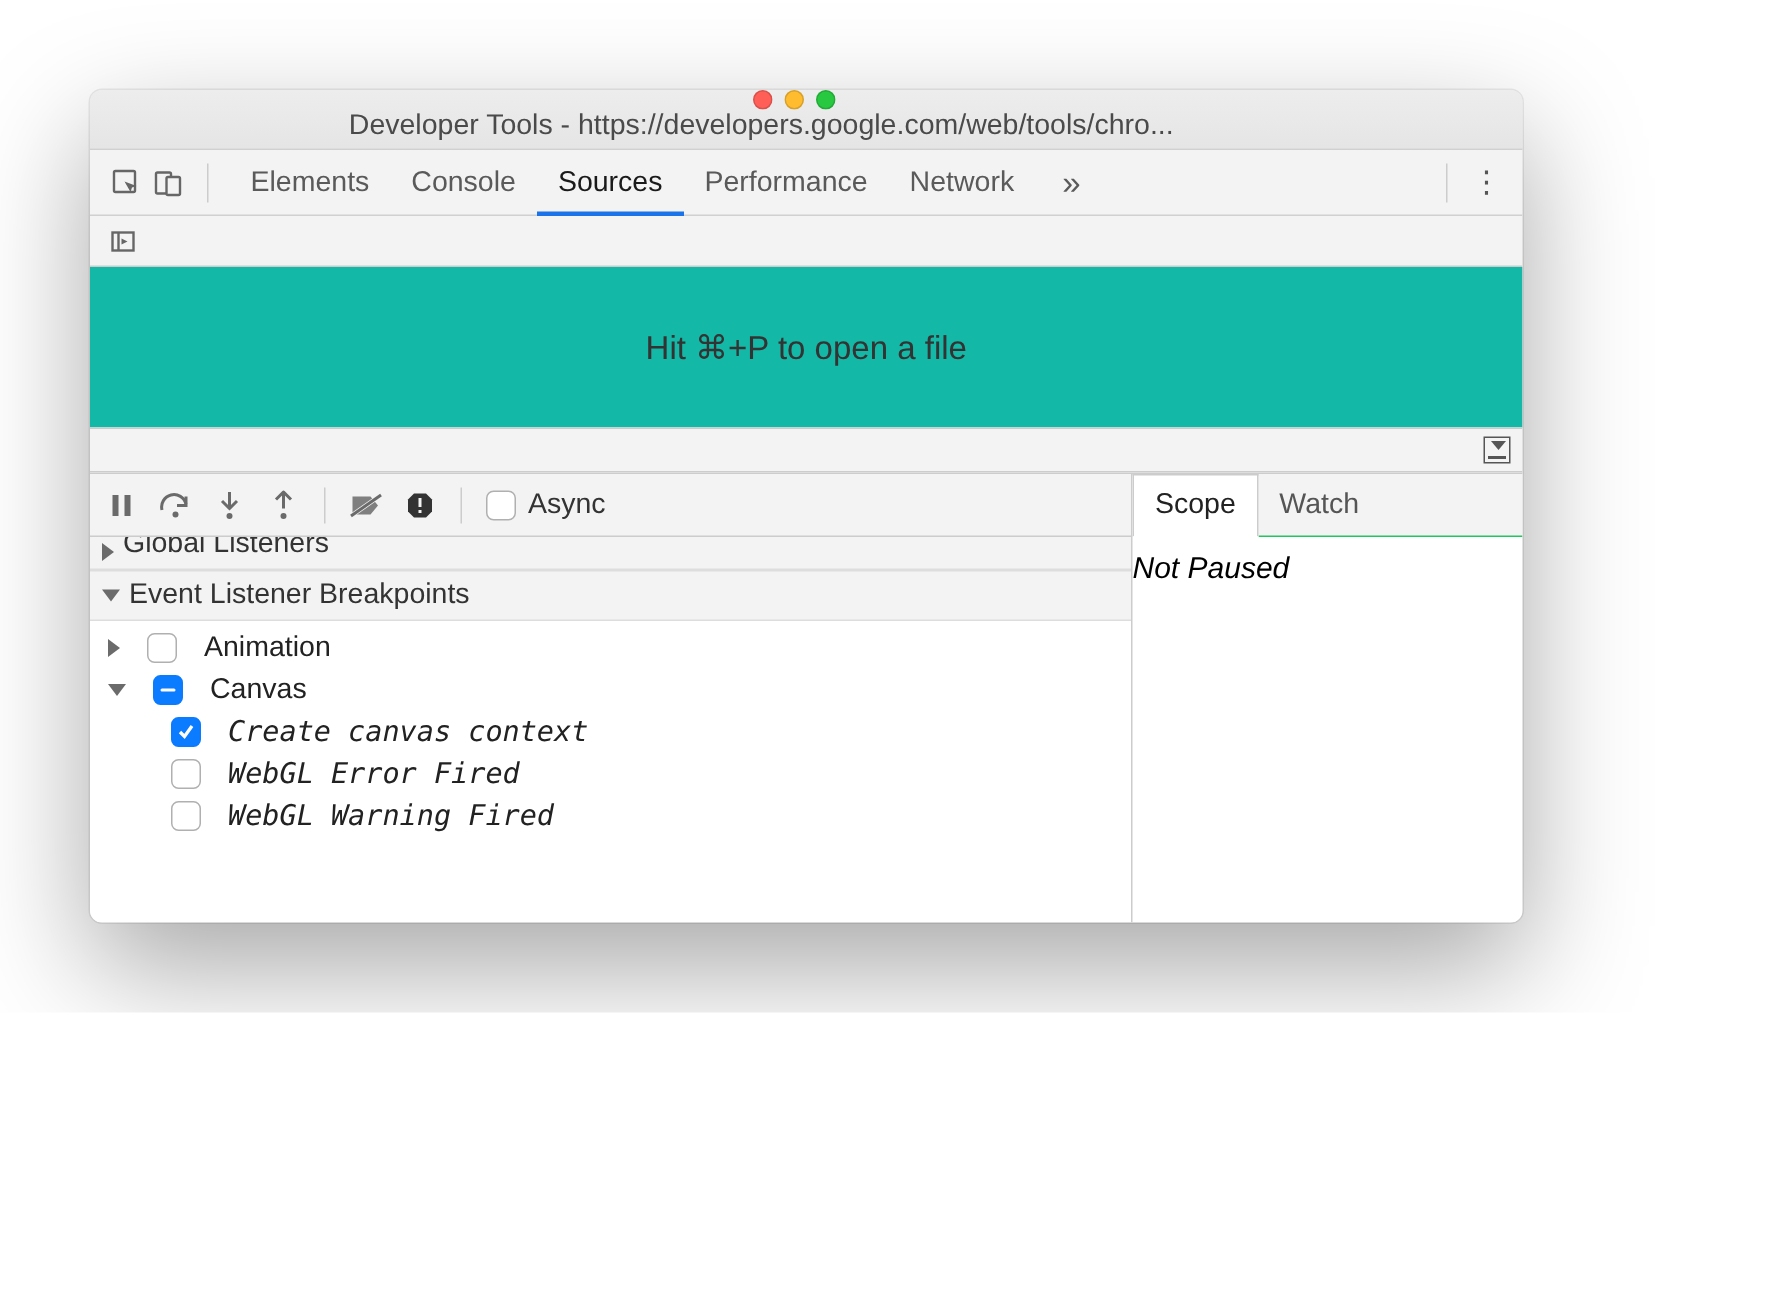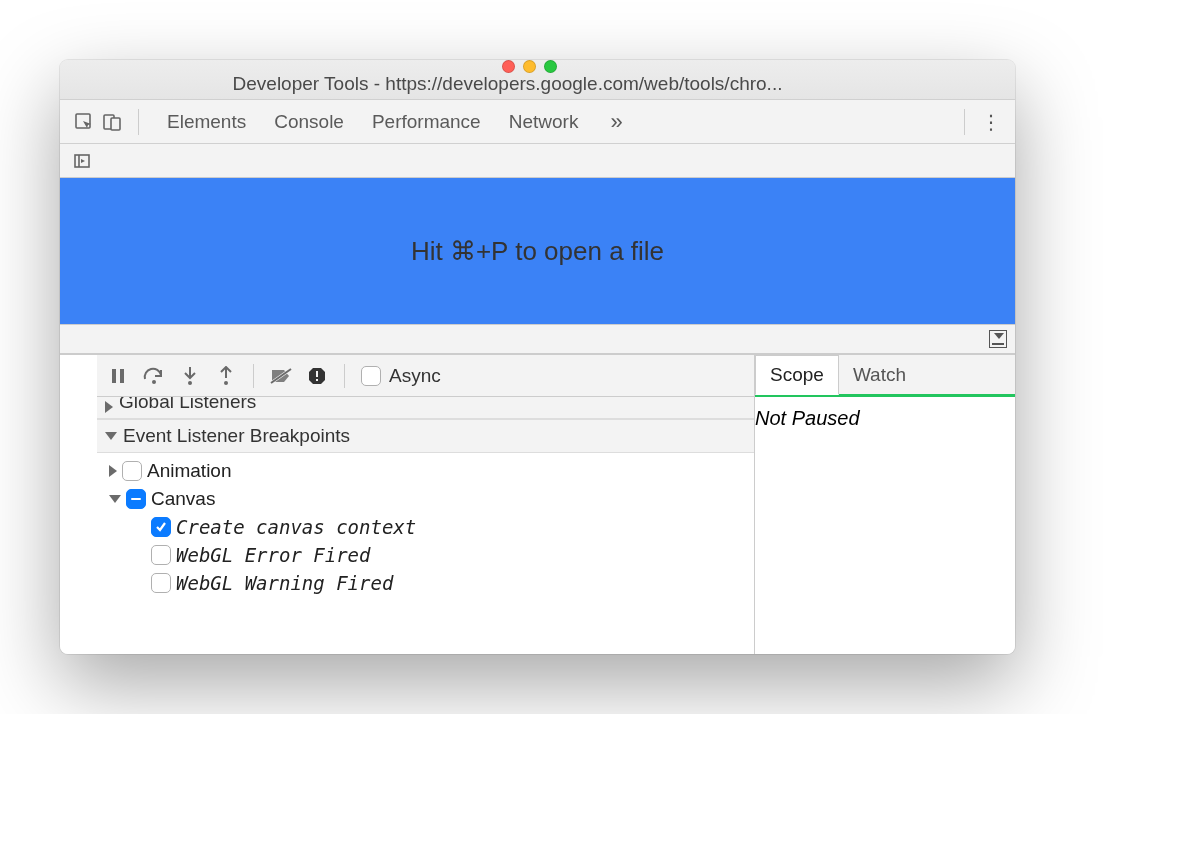--- a/index.html
+++ b/index.html
@@ -42,52 +42,52 @@
   .tb-icon { width:24px; height:24px; display:flex; align-items:center; justify-content:center; color:#666; }
   .tb-sep { width:1px; height:26px; background:#ccc; margin:0 10px; }
   .tab { padding:0 14px; height:44px; display:flex; align-items:center; font-size:19px; color:#5a5a5a; cursor:pointer; white-space:nowrap;}
   .tab.active { color:#1a1a1a; border-bottom:3px solid #1a73e8; padding-top:3px;}
   .tb-more { margin-left:6px; font-size:22px; color:#5a5a5a; padding:0 8px;}
   .tb-menu { margin-left:auto; }
   
   .secbar { height:34px; background:#f3f3f3; border-bottom:1px solid #ccc; display:flex; align-items:center; padding:0 10px;}
   .secbar svg { color:#666;}
   
-  .hint { height:146px; background:#3b82f6; display:flex; align-items:center; justify-content:center; color:#333; font-size:26px;}
+  .hint { height:107px; background:#14b8a6; display:flex; align-items:center; justify-content:center; color:#333; font-size:22px;}
   
   .drawerbar { height:30px; background:#f3f3f3; border-top:1px solid #ccc; border-bottom:1px solid #ccc; display:flex; align-items:center; justify-content:flex-end; padding:0 8px;}
   
   .split { display:flex; height:300px; background:#fff; border-top:1px solid #ccc;}
-  .left { flex:1; display:flex; flex-direction:column; border-right:1px solid #ccc; min-width:0;padding-left:37px;}
+  .left { flex:1; display:flex; flex-direction:column; border-right:1px solid #ccc; min-width:0;}
   .right { width:260px; display:flex; flex-direction:column;}
   
   .dbgbar { height:42px; background:#f3f3f3; border-bottom:1px solid #ccc; display:flex; align-items:center; padding:0 10px; gap:14px;}
   .dbg-icon { width:22px; height:22px; display:flex; align-items:center; justify-content:center; color:#6a6a6a;}
   .dbg-sep { width:1px; height:24px; background:#ccc; margin:0 2px;}
   .chk { width:20px; height:20px; border:1.5px solid #b0b0b0; border-radius:5px; background:#fff; display:inline-flex; align-items:center; justify-content:center;}
   .chk.blue { background:#0b7bff; border-color:#0b7bff;}
   .chk.blue svg, .chk.blue .dash { color:#fff;}
   .dash { width:10px; height:2px; background:#fff; border-radius:1px;}
   .async-wrap { display:flex; align-items:center; gap:8px; color:#333; font-size:19px;}
   
   .section-header {
     background:#f3f3f3; border-bottom:1px solid #ddd; border-top:1px solid #ddd;
     padding:5px 8px; font-size:19px; color:#333; display:flex; align-items:center; gap:6px;
   }
   .section-header.cut { border-top:none; overflow:hidden; height:22px; align-items:flex-end;}
   .tri { display:inline-block; width:0; height:0; }
   .tri.right { border-top:6px solid transparent; border-bottom:6px solid transparent; border-left:8px solid #6b6b6b;}
   .tri.down { border-left:6px solid transparent; border-right:6px solid transparent; border-top:8px solid #6b6b6b;}
   .tree { padding:4px 0; font-size:19px; color:#222; overflow:hidden;}
-  .row { display:flex; align-items:center; gap:5px; padding:3px 8px 3px 12px; white-space:nowrap;}
+  .row { display:flex; align-items:center; gap:18px; padding:3px 8px 3px 12px; white-space:nowrap;}
   .row.sub { padding-left:54px;}
   .row .lbl {}
   .mono { font-family: ui-monospace, Menlo, Consolas, monospace; font-size:19px;font-style:italic;}
   
-  .minitabs { height:42px; display:flex; align-items:stretch; border-bottom:3px solid #22c55e; background:#f3f3f3;}
+  .minitabs { height:42px; display:flex; align-items:stretch; border-bottom:1px solid #22c55e; background:#f3f3f3;}
   .minitab { padding:0 14px; display:flex; align-items:center; font-size:19px; color:#555;}
   .minitab.active { background:#fff; border:1px solid #ccc; border-bottom:1px solid #fff; margin-bottom:-1px; color:#222;}
   .not-paused { text-align:left; color:#000000; font-style:italic; font-size:20px; padding:10px 0;}
   
   .collapse-icon { border:1.5px solid #555; width:18px; height:18px; position:relative;}
   .collapse-icon::before { content:""; position:absolute; left:2px; right:2px; bottom:2px; height:2px; background:#555;}
   .collapse-icon::after { content:""; position:absolute; left:4px; top:2px; width:0; height:0; border-left:5px solid transparent; border-right:5px solid transparent; border-top:6px solid #555;}
 </style>
 </head>
 <body>
@@ -113,20 +113,21 @@
     <div class="tb-icon">
       <svg width="20" height="20" viewBox="0 0 20 20" fill="none" stroke="currentColor" stroke-width="1.6">
         <rect x="2" y="3" width="10" height="14" rx="1"></rect>
           <rect x="9" y="6" width="9" height="12" rx="1" fill="#f3f3f3"></rect>
       </svg>
     </div>
     <div class="tb-sep"></div>
     <div id="tabs-host" style="display: flex;">
         <div class="tab">Elements</div>
         <div class="tab">Console</div>
+        <div class="tab active">Sources</div>
         <div class="tab">Performance</div>
         <div class="tab">Network</div>
       </div>
     <div class="tb-more">»</div>
     <div class="tb-sep tb-menu"></div>
     <div class="tb-icon" style="font-size:20px; color:#555;">⋮</div>
   </div>
 
   <div class="secbar">
     <div class="tb-icon">

